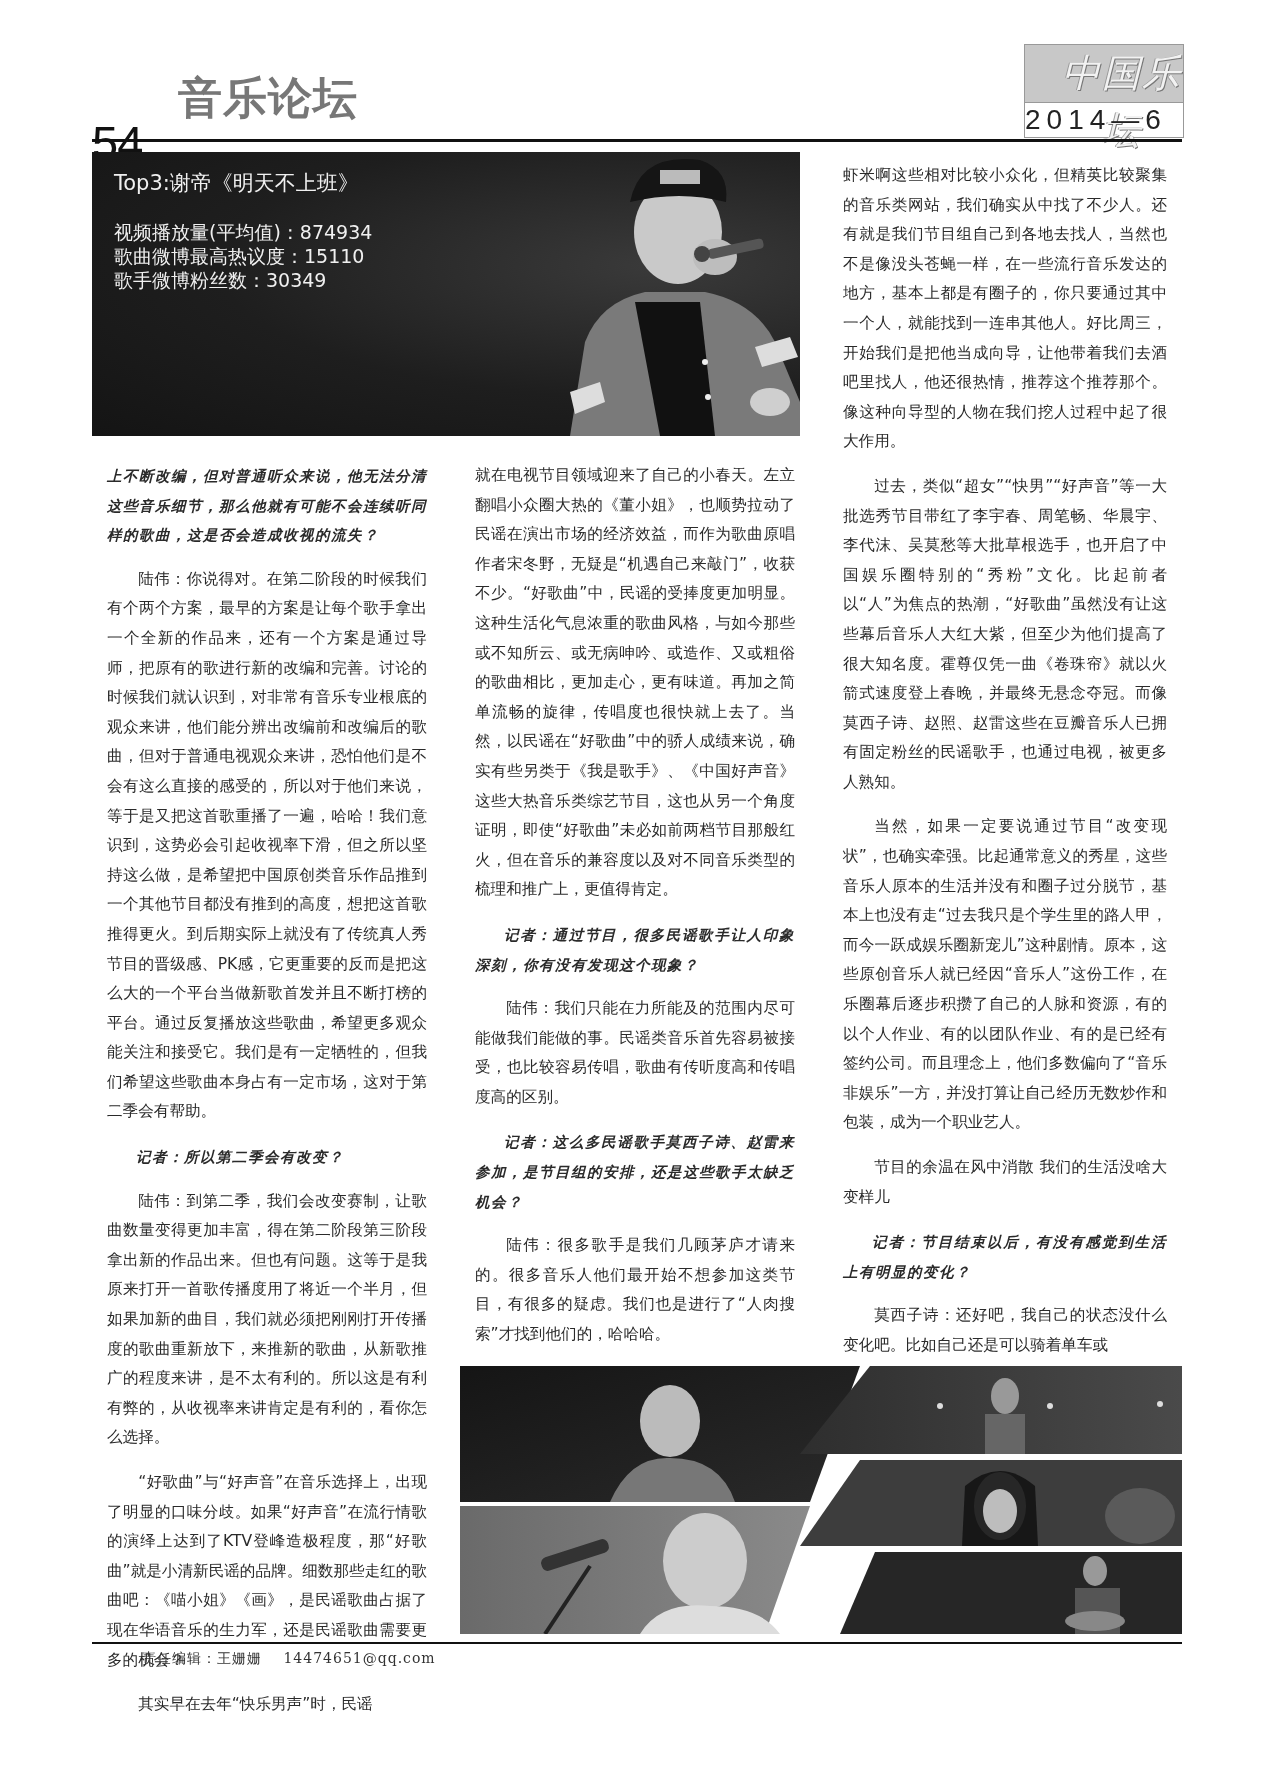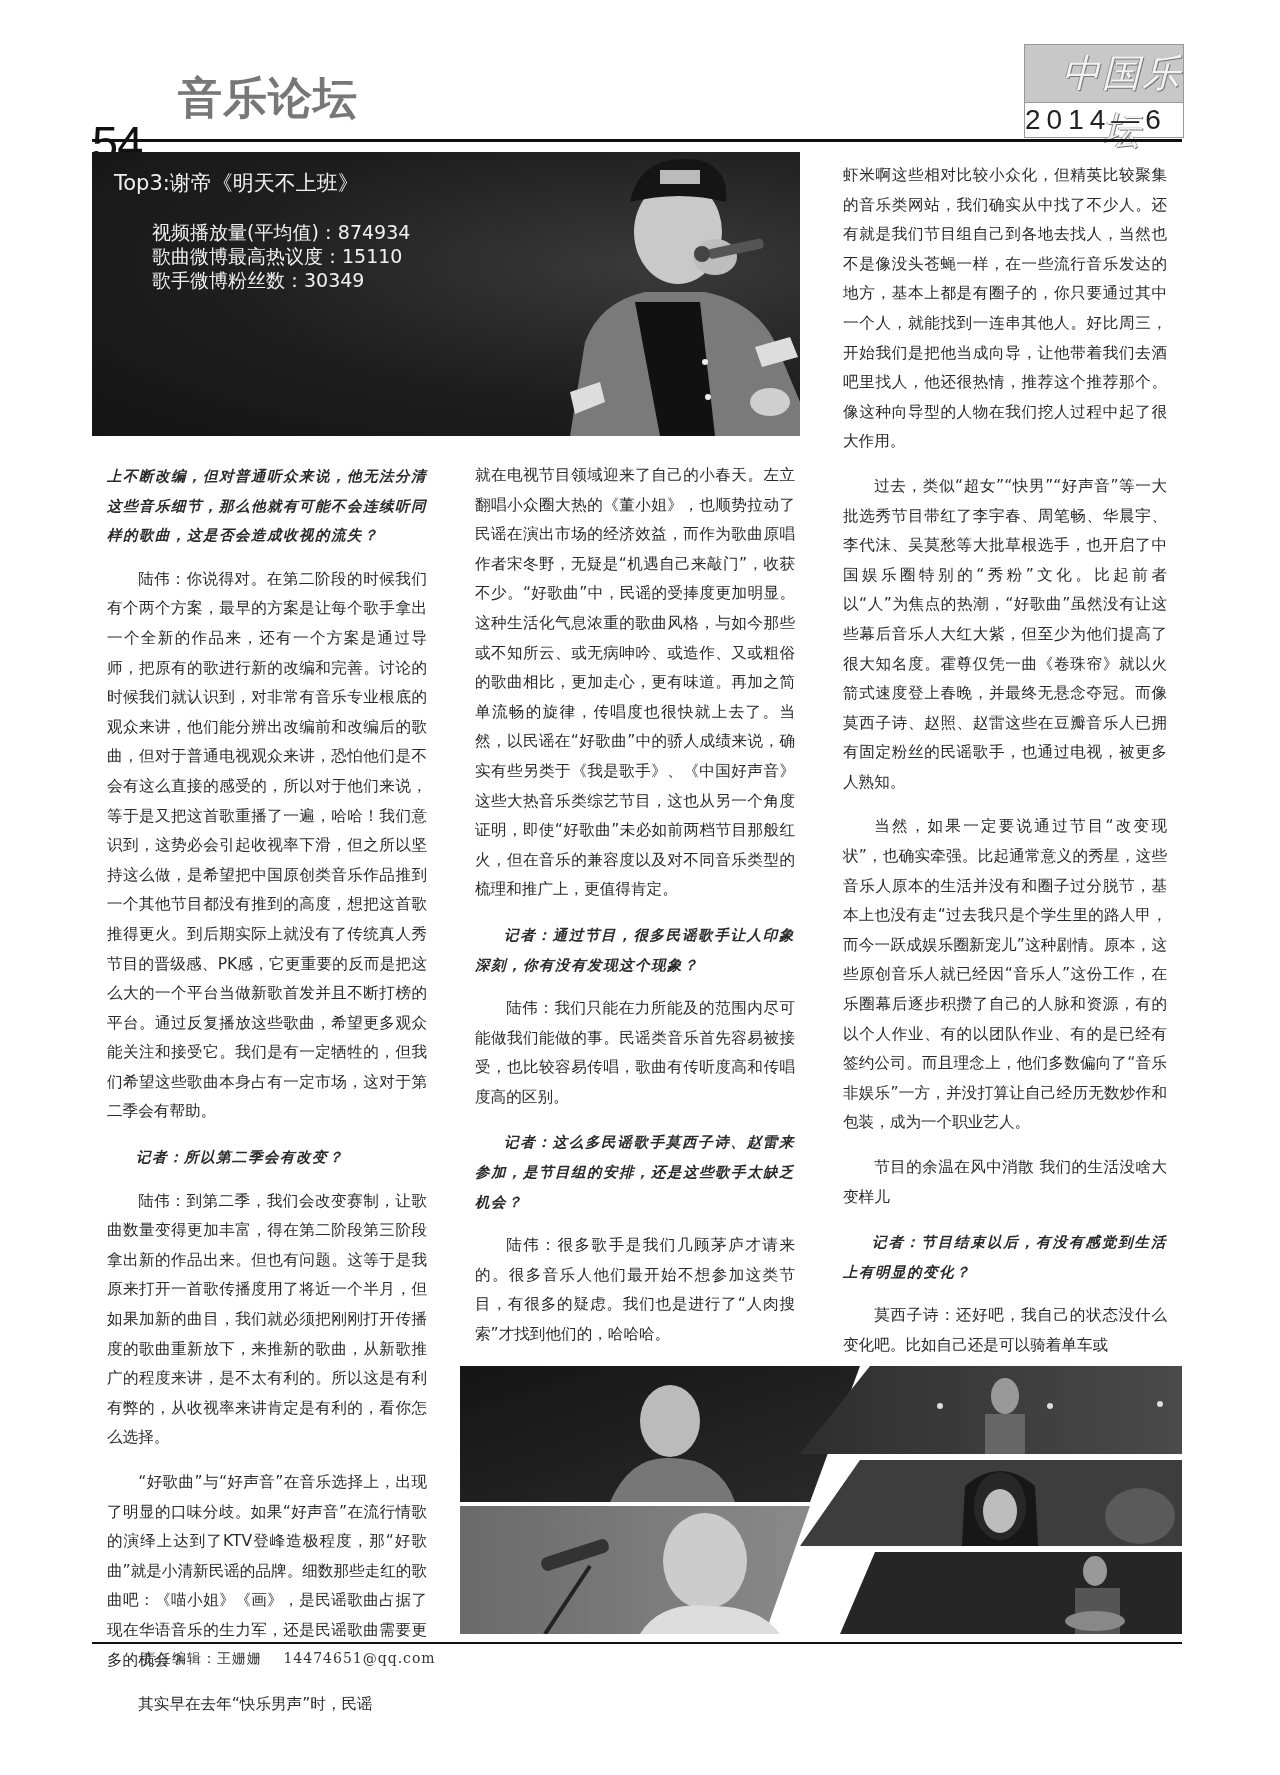--- a/index.html
+++ b/index.html
@@ -19,21 +19,21 @@
   .rule-top { position: absolute; left: 92px; top: 139px; width: 1090px; height: 3px; background: #111; }
   .rule-bottom { position: absolute; left: 92px; top: 1642px; width: 1090px; height: 2px; background: #111; }
   .footer { position: absolute; left: 142px; top: 1650px; font-family: "DejaVu Serif", serif;
             font-size: 14px; color: #333; letter-spacing: 1px; }
   .footer span { margin-right: 16px; }
 
   .hero { position: absolute; left: 92px; top: 152px; width: 708px; height: 284px;
           background: radial-gradient(ellipse at 80% 40%, #3a3a3a 0%, #1e1e1e 55%, #141414 100%); overflow: hidden; }
   .hero-title { position: absolute; left: 22px; top: 18px; color: #f0f0f0; font-size: 21px; line-height: 26px; }
   .hero-stats { position: absolute; left: 22px; top: 68px; color: #f0f0f0; font-size: 19px; line-height: 24px; }
-  .hero-stats div { white-space: nowrap; margin-left: 38px; }
+  .hero-stats div { white-space: nowrap; }
   .singer { position: absolute; right: 0; top: 0; width: 270px; height: 284px; }
 
   .col { position: absolute; font-size: 15.6px; line-height: 29.6px; color: #2a2a2a; text-align: justify; }
   .col p { margin: 15px; text-indent: 2em; }
   .col p.noindent { text-indent: 0; }
   .col p.q { font-family: "DejaVu Serif", serif; font-style: italic; font-weight: bold; font-size: 14.5px; letter-spacing: 1.5px; }
   .col p.sub { }
   .col1 { left: 92px; top: 446px; width: 350px; }
   .col2 { left: 460px; top: 446px; width: 350px; }
   .col3 { left: 828px; top: 146px; width: 354px; }

